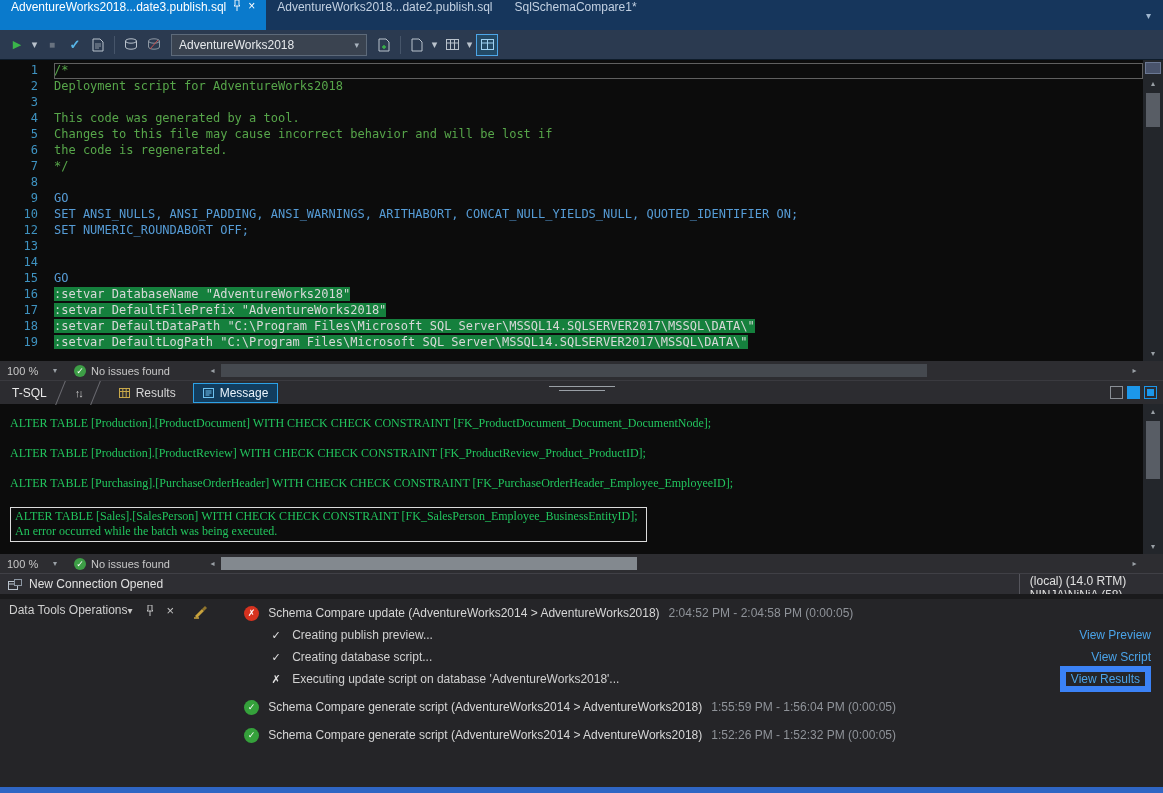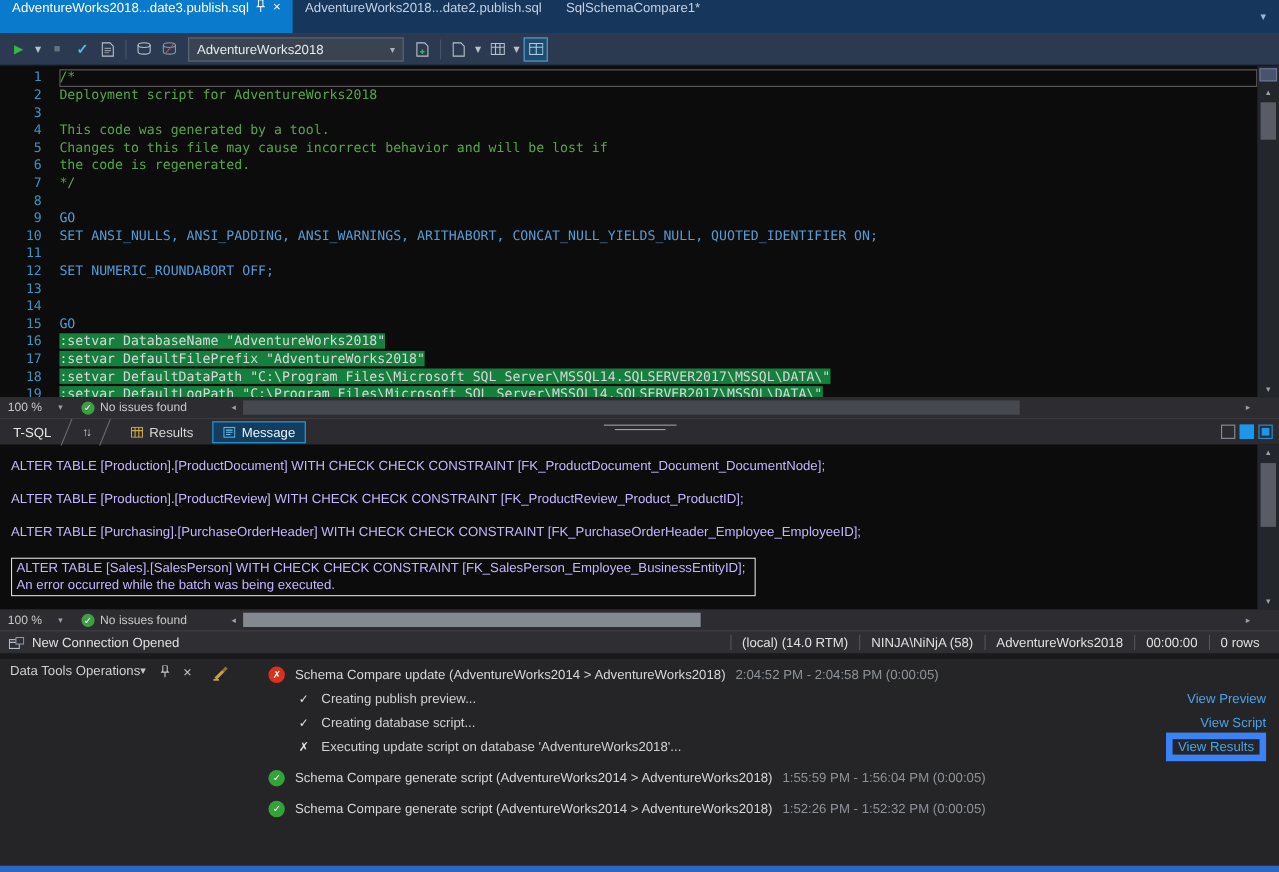--- a/index.html
+++ b/index.html
@@ -72,28 +72,28 @@
   .grip i { display:block; height:1px; background:#9aa0a6; }
   .grip i:nth-child(1){ width:66px; } .grip i:nth-child(2){ width:46px; }
   .rh-icons { margin-left:auto; display:flex; gap:4px; padding-right:6px; align-items:center; }
   .ph-icon { width:13px; height:13px; border:1px solid #8a8f96; position:relative; }
   .ph-icon.blue { background:#1c97ea; border-color:#1c97ea; }
   .ph-icon.blue2 { border-color:#1c97ea; }
   .ph-icon.blue2::after { content:""; position:absolute; left:2px; top:2px; right:2px; bottom:2px; background:#1c97ea; }
 
   
   .messages-wrap { height:150px; flex:none; display:flex; background:#0c0c0c; }
-  .messages { flex:1; padding:12px 0 0 10px; font-family:Liberation Sans, sans-serif; font-size:12px; color:#c4b5fd; overflow:hidden;border-radius:12px; }
+  .messages { flex:1; padding:12px 0 0 10px; font-family:Liberation Serif, serif; font-size:12px; color:#22c55e; overflow:hidden;border-radius:12px; }
   .msg-line { height:15px; white-space:pre; }
   .error-box { display:inline-block; border:1px solid #dcdcdc; padding:1px 8px 2px 4px; margin-top:1px; }
 
   
   .connbar { height:21px; background:#2e2e33; border-top:1px solid #404046; flex:none; display:flex; align-items:center; font-size:12px; color:#e0e0e0; padding:0 8px; }
   .conn-left { display:flex; align-items:flex-end; gap:7px; }
-  .conn-right { margin-left:auto; display:flex; height:100%; align-items:center; }
+  .conn-right { margin-left:auto; display:flex; height:100%; align-items:flex-start;flex-direction:column; }
   .conn-seg { padding:0 10px; border-left:1px solid #55555c; display:flex; align-items:center; height:70%; white-space:pre; }
 
   
   .dto-gap { height:5px; background:#1a1a1c; flex:none; }
   .dto { flex:1; background:#252528; display:flex; min-height:0; }
   .dto-header { height:22px; display:flex; align-items:center; padding:0 9px; font-size:12px; color:#cfcfcf; flex:none; }
   .dto-hicons { margin-left:auto; display:flex; align-items:center; gap:13px; color:#c4c4c4; font-size:10px; }
   .dto-toolrow { height:26px; display:flex; align-items:center; padding:0 10px; flex:none; }
   .ops { flex:1; overflow:hidden; font-size:12px; padding-top:3px; }
   .op-row { height:22px; display:flex; align-items:center; padding-left:26px; gap:9px; color:#d6d6d6; white-space:nowrap; }
@@ -197,21 +197,20 @@
         <div class="code-line"><div class="line-num">1</div><div class="line-body current"><span class="seg comment">/*</span></div></div>
         <div class="code-line"><div class="line-num">2</div><div class="line-body"><span class="seg comment">Deployment script for AdventureWorks2018</span></div></div>
         <div class="code-line"><div class="line-num">3</div><div class="line-body"></div></div>
         <div class="code-line"><div class="line-num">4</div><div class="line-body"><span class="seg comment">This code was generated by a tool.</span></div></div>
         <div class="code-line"><div class="line-num">5</div><div class="line-body"><span class="seg comment">Changes to this file may cause incorrect behavior and will be lost if</span></div></div>
         <div class="code-line"><div class="line-num">6</div><div class="line-body"><span class="seg comment">the code is regenerated.</span></div></div>
         <div class="code-line"><div class="line-num">7</div><div class="line-body"><span class="seg comment">*/</span></div></div>
         <div class="code-line"><div class="line-num">8</div><div class="line-body"></div></div>
         <div class="code-line"><div class="line-num">9</div><div class="line-body"><span class="seg keyword">GO</span></div></div>
         <div class="code-line"><div class="line-num">10</div><div class="line-body"><span class="seg keyword">SET ANSI_NULLS, ANSI_PADDING, ANSI_WARNINGS, ARITHABORT, CONCAT_NULL_YIELDS_NULL, QUOTED_IDENTIFIER ON;</span></div></div>
-        <div class="code-line"><div class="line-num">11</div><div class="line-body"></div></div>
         <div class="code-line"><div class="line-num">12</div><div class="line-body"><span class="seg keyword">SET NUMERIC_ROUNDABORT OFF;</span></div></div>
         <div class="code-line"><div class="line-num">13</div><div class="line-body"></div></div>
         <div class="code-line"><div class="line-num">14</div><div class="line-body"></div></div>
         <div class="code-line"><div class="line-num">15</div><div class="line-body"><span class="seg keyword">GO</span></div></div>
         <div class="code-line"><div class="line-num">16</div><div class="line-body"><span class="seg sqlcmd">:setvar DatabaseName "AdventureWorks2018"</span></div></div>
         <div class="code-line"><div class="line-num">17</div><div class="line-body"><span class="seg sqlcmd">:setvar DefaultFilePrefix "AdventureWorks2018"</span></div></div>
         <div class="code-line"><div class="line-num">18</div><div class="line-body"><span class="seg sqlcmd">:setvar DefaultDataPath "C:\Program Files\Microsoft SQL Server\MSSQL14.SQLSERVER2017\MSSQL\DATA\"</span></div></div>
         <div class="code-line"><div class="line-num">19</div><div class="line-body"><span class="seg sqlcmd">:setvar DefaultLogPath "C:\Program Files\Microsoft SQL Server\MSSQL14.SQLSERVER2017\MSSQL\DATA\"</span></div></div>
       </div>
     <div class="vscroll">

